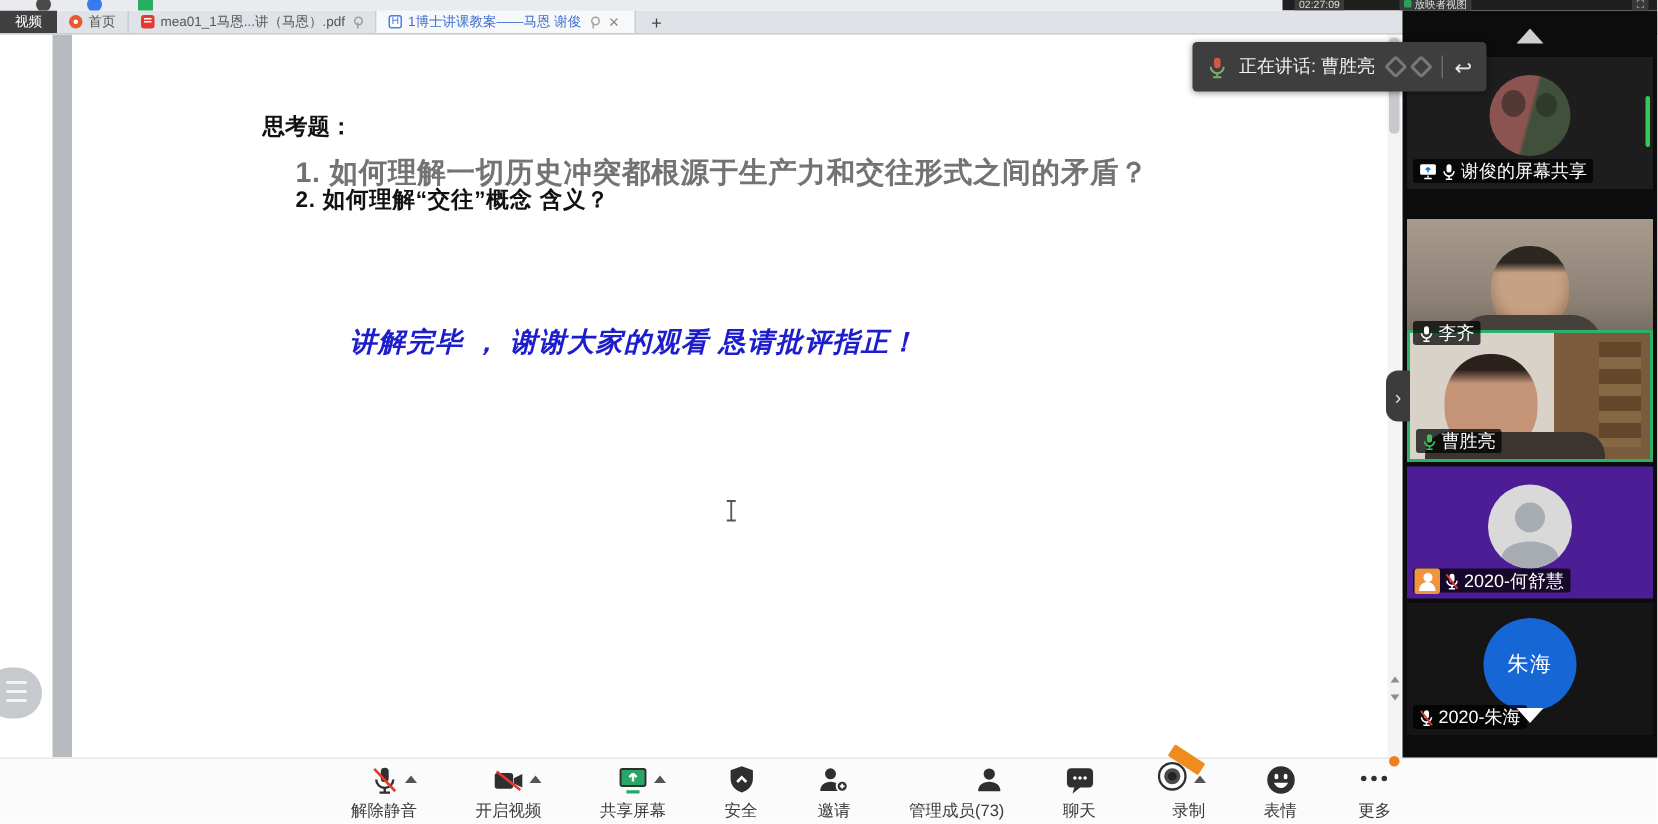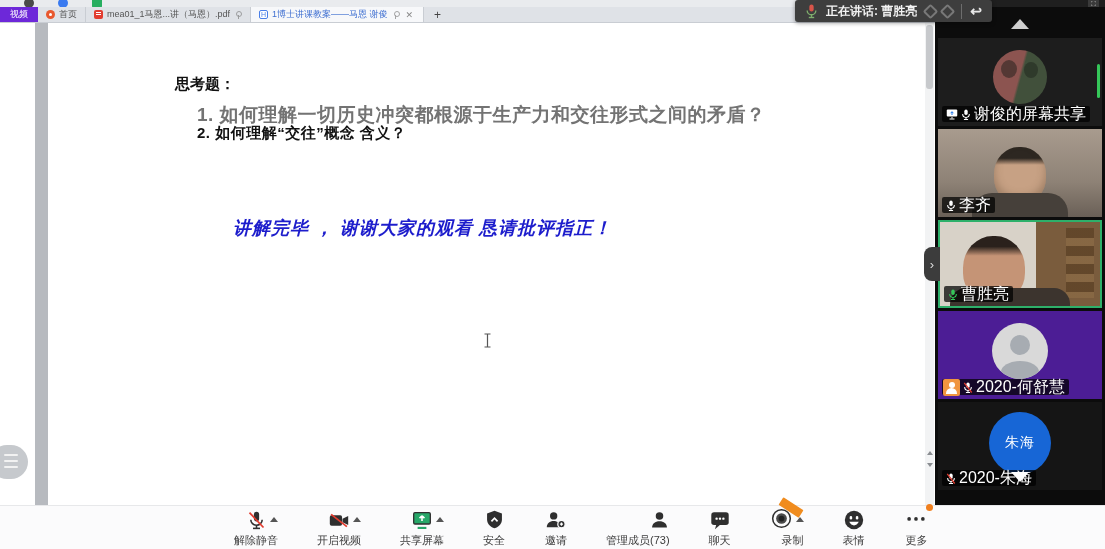--- a/index.html
+++ b/index.html
@@ -14,21 +14,21 @@
   .ts-green { left:92px; background:#27ae60; border-radius:2px; }
   .ts-right { position:absolute; right:0; top:0; width:250px; height:7px; background:#1f1f1f; }
   .ts-box { position:absolute; top:0; height:7px; background:#3a3a3a; color:#ddd; font-size:7px; line-height:7px; overflow:hidden; padding:0 3px; }
   .ts-timer { left:8px; }
   .ts-view { left:78px; }
   .ts-view .dot { display:inline-block; width:5px; height:5px; background:#2aa35a; border-radius:1px; margin-right:2px; }
   .ts-frame { right:6px; color:#bbb; }
 
   
   .tab-bar { position:absolute; left:0; top:7px; width:1105px; height:16px; background:#dfe2e7; border-bottom:1px solid #c9cdd3; display:flex; align-items:stretch; z-index:30; font-size:9px; color:#555; }
-  .side-label { width:38px; background:#6d28d9; color:#fff; display:flex; align-items:center; justify-content:center; font-size:9px; }
+  .side-label { width:38px; background:#404040; color:#fff; display:flex; align-items:center; justify-content:center; font-size:9px; }
   .tab { display:flex; align-items:center; gap:4px; padding:0 8px; border-right:1px solid #c9cdd3; max-width:200px; white-space:nowrap; overflow:hidden; }
   .tab.active { background:#f7f8fa; color:#3f6fd1; }
   .tab-ic { width:9px; height:9px; border-radius:2px; flex:0 0 auto; position:relative; }
   .ic-home { background:#e8582f; border-radius:50%; }
   .ic-home::after{ content:""; position:absolute; left:3px; top:3px; width:3px; height:3px; background:#fff; border-radius:50%; }
   .ic-pdf { background:#e23c30; }
   .ic-pdf::after{ content:""; position:absolute; left:2px; top:2px; width:5px; height:1px; background:#fff; box-shadow:0 2px 0 #fff; }
   .ic-doc { background:#fff; border:1px solid #4a7fe8; color:#4a7fe8; font-size:7px; line-height:7px; text-align:center; }
   .pin { width:8px; height:8px; position:relative; opacity:.65; }
   .pin::before { content:""; position:absolute; left:2px; top:0; width:4px; height:4px; border:1px solid #777; border-radius:50%; }
@@ -51,33 +51,33 @@
   .scroll-arrows { position:absolute; left:0; top:428px; width:9px; display:flex; flex-direction:column; gap:8px; align-items:center; }
   .tri-up-s { width:0; height:0; border-left:3px solid transparent; border-right:3px solid transparent; border-bottom:4px solid #8a8d91; }
   .tri-dn-s { width:0; height:0; border-left:3px solid transparent; border-right:3px solid transparent; border-top:4px solid #8a8d91; }
 
   
   .left-fab { position:absolute; left:-10px; top:445px; width:38px; height:34px; background:#c6c9cd; border-radius:17px; z-index:90; }
   .left-fab .ln { position:absolute; left:14px; width:14px; height:2px; background:#f2f2f2; border-radius:1px; }
   .ln1{top:9px;} .ln2{top:15px;} .ln3{top:21px;}
 
   
-  .speaker-banner { position:absolute; left:795px; top:0; height:22px; background:#3e3e3e; border-radius:3px; display:flex; align-items:center; gap:8px; padding:0 10px; z-index:80; box-shadow:0 1px 4px rgba(0,0,0,.4);font-weight:bold; }
+  .speaker-banner { position:absolute; left:795px; top:28px; height:33px; background:#3e3e3e; border-radius:3px; display:flex; align-items:center; gap:8px; padding:0 10px; z-index:80; box-shadow:0 1px 4px rgba(0,0,0,.4); }
   .speaker-banner .txt { color:#f2f2f2; font-size:12px; white-space:nowrap; }
   .ghosts { display:flex; gap:6px; opacity:.3; }
   .ghost { width:11px; height:11px; border:2px solid #fff; transform:rotate(45deg); border-radius:2px; }
   .v-div { width:1px; height:15px; background:#6d6d6d; }
   .undo { color:#e8e8e8; font-size:14px; line-height:14px; }
 
   
   .sidebar { position:absolute; left:935px; top:7px; width:170px; height:498px; background:#0c0c0c; z-index:60; }
   .sb-scroll-up { position:absolute; left:50%; top:12px; margin-left:-9px; width:0; height:0; border-left:9px solid transparent; border-right:9px solid transparent; border-bottom:10px solid #cfcfcf; }
   .tile { position:absolute; left:3px; width:164px; height:88px; background:#1d1d1d; overflow:hidden; }
-  .t1{top:31px;} .t2{top:122px;font-family:Liberation Mono, monospace;} .t3{top:213px; border:2px solid #2eb06a;text-align:center;} .t4{top:304px; background:#4c1d95;padding-left:16px;} .t5{top:395px; background:#151515;}
-  .name-strip { position:absolute; left:4px; bottom:4px; height:16px; background:rgba(0,0,0,.72); border-radius:2px; display:flex; align-items:center; gap:3px; padding:0 4px; color:#fff; font-size:16px; white-space:nowrap; z-index:5; }
+  .t1{top:31px;} .t2{top:139px;font-family:Liberation Mono, monospace;} .t3{top:213px; border:2px solid #2eb06a;text-align:center;} .t4{top:304px; background:#4c1d95;padding-left:16px;} .t5{top:395px; background:#151515;}
+  .name-strip { position:absolute; left:4px; bottom:4px; height:16px; background:rgba(0,0,0,.72); border-radius:2px; display:flex; align-items:center; gap:3px; padding:0 4px; color:#fff; font-size:12px; white-space:nowrap; z-index:5; }
   .vol-bar { position:absolute; right:2px; top:26px; width:3px; height:34px; background:#35c759; border-radius:2px; }
 
   .ava-pair { position:absolute; left:50%; top:12px; width:54px; height:54px; margin-left:-27px; border-radius:50%;
     background:linear-gradient(105deg,#8c5450 0 48%, #41503b 52% 100%); }
   .ava-pair::before { content:""; position:absolute; left:8px; top:10px; width:16px; height:18px; border-radius:50%; background:#27201e; opacity:.55; }
   .ava-pair::after { content:""; position:absolute; right:9px; top:12px; width:14px; height:16px; border-radius:50%; background:#1e241c; opacity:.5; }
 
   .photo2 { position:absolute; inset:0; background:linear-gradient(180deg,#a89b8e 0%,#8e8276 60%,#6a6057 100%); }
   .p-head { position:absolute; border-radius:48% 48% 44% 44%; }
   .p2-head { left:50%; top:18px; width:52px; height:56px; margin-left:-26px; background:linear-gradient(#2d2721 0 20%, #c7a184 32%); box-shadow:inset 0 -6px 8px rgba(80,60,40,.35); }

